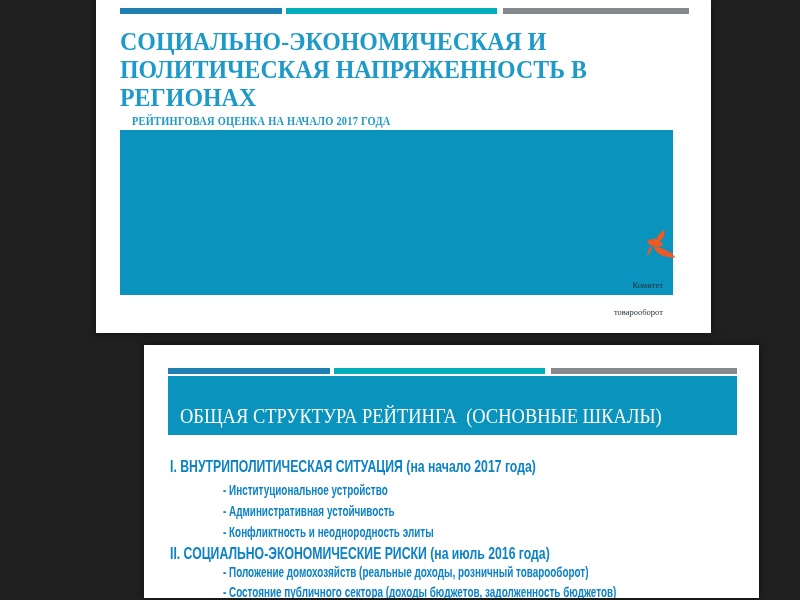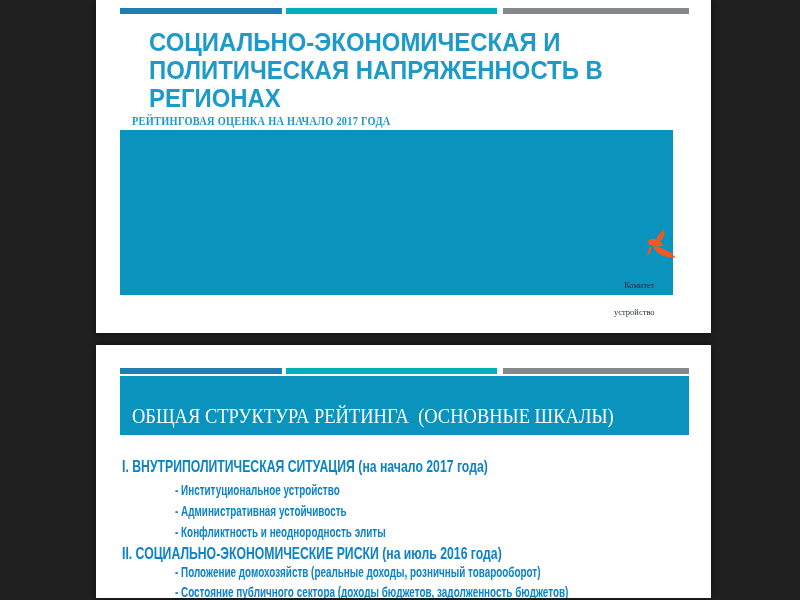--- a/index.html
+++ b/index.html
@@ -3,35 +3,35 @@
 <meta charset="utf-8">
 <style>
   html,body { margin:0; padding:0; }
   body { width:800px; height:600px; overflow:hidden; background:var(--canvas,#202020);
          font-family:"Liberation Sans", sans-serif; }
   .viewer { position:relative; width:800px; height:600px; background:var(--canvas,#202020); }
 
   .page { position:absolute; left:96px; width:615px; background:var(--page,#fff);
           overflow:hidden; box-shadow:0 0 8px rgba(0,0,0,.55); }
   #page1 { top:0; height:333px; }
-  #page2 { top:345px; height:253px; }
+  #page2 { top:345px; height:253px;margin-left:48px; }
   .inner { position:absolute; left:0; width:615px; height:346px; }
   #page1 .inner { top:-15px; }
   #page2 .inner { top:0; }
 
   
   .bars { position:absolute; top:23px; left:24px; width:569px; height:6px; }
   .bar { position:absolute; top:0; height:6px; }
   .bar.b1 { left:0;   width:162px; background:var(--bar-blue,#1e7fb0); }
   .bar.b2 { left:166px; width:211px; background:var(--bar-teal,#00aebc); }
   .bar.b3 { left:383px; width:186px; background:var(--bar-gray,#85898b); }
 
   
-  .title { position:absolute; left:53px; top:43px; color:var(--title-blue,#1d9ac8);
-           font-family:Liberation Sans, sans-serif; font-weight:700;
+  .title { position:absolute; left:24px; top:43px; color:var(--title-blue,#1d9ac8);
+           font-family:Liberation Serif, serif; font-weight:700;
            font-size:26px; line-height:28px; }
   .title .tline { transform:scaleX(.92); transform-origin:0 50%; white-space:pre; }
   .subtitle { position:absolute; left:36px; top:130px; color:var(--title-blue,#1d9ac8);
               font-family:"Liberation Serif", serif; font-weight:700; font-size:11.5px;
               letter-spacing:.3px; transform:scaleX(.9); transform-origin:0 0; white-space:pre; }
   .hero { position:absolute; left:24px; top:145px; width:553px; height:165px;
           background:var(--teal-fill,#0a93bc); }
   .bird { position:absolute; left:524px; top:98px; width:32px; height:34px;
           color:var(--logo-orange,#f05a22); }
   .logo-text { position:absolute; left:494px; top:133px; color:var(--logo-text,#26303a);
@@ -76,21 +76,21 @@
         <svg class="bird" viewBox="0 0 34 34" xmlns="http://www.w3.org/2000/svg">
           <g fill="currentColor">
             <path d="M21,1 Q23,5 20,10 L14,15 Q12.5,10 15,7 Q17.5,3 21,1 Z"></path>
             <path d="M3,13 Q8,9 13,11 Q18,13 20.5,17.5 Q14,19.5 9,18 Q5,17 3,13 Z"></path>
             <path d="M10,18 Q20,20 28,25 Q31,27 33.5,30.5 Q25,30.5 18,27.5 Q12,24.5 10,18 Z"></path>
             <path d="M8.5,19 Q7.5,25 3,29.5 Q4.5,23.5 5.5,19.5 Z"></path>
           </g>
         </svg>
         <div class="logo-text">
           <div>Комитет</div>
-          <div>устройство</div>
+          <div>товарооборот</div>
           
         </div>
       </div>
     </div>
   </div>
 
   <div class="page" id="page2">
     <div class="inner">
       <div class="bars">
         <div class="bar b1"></div>

